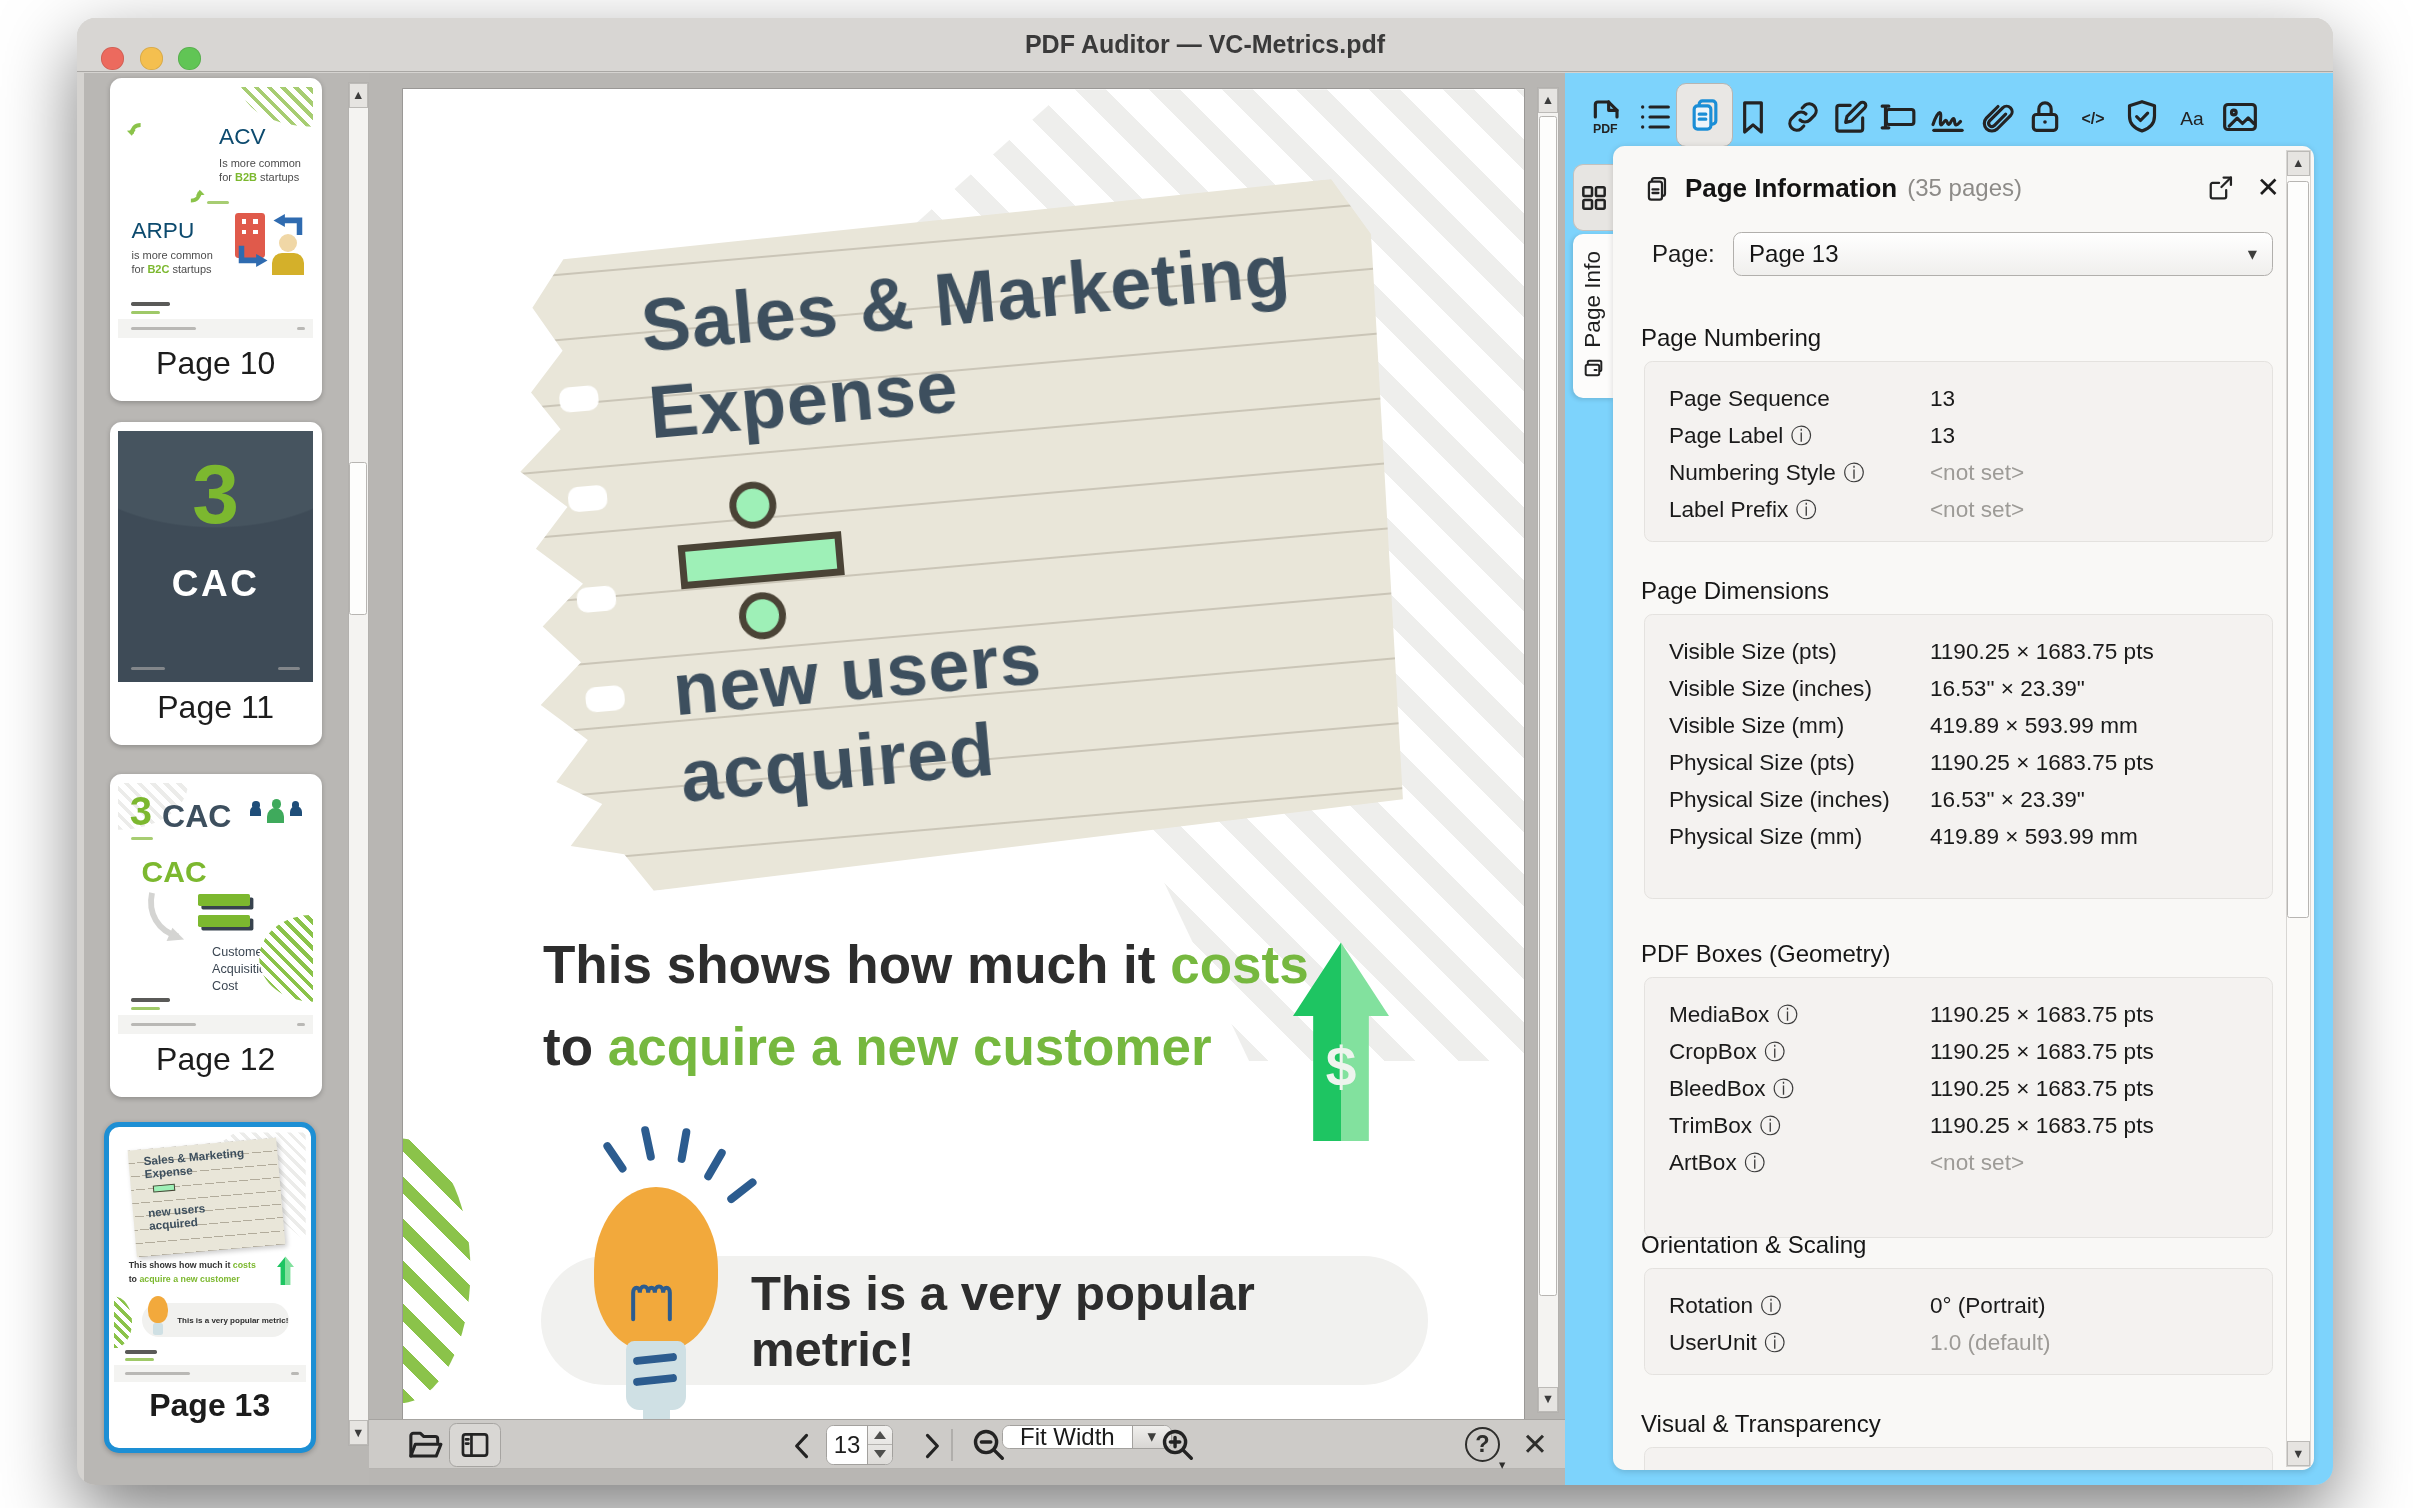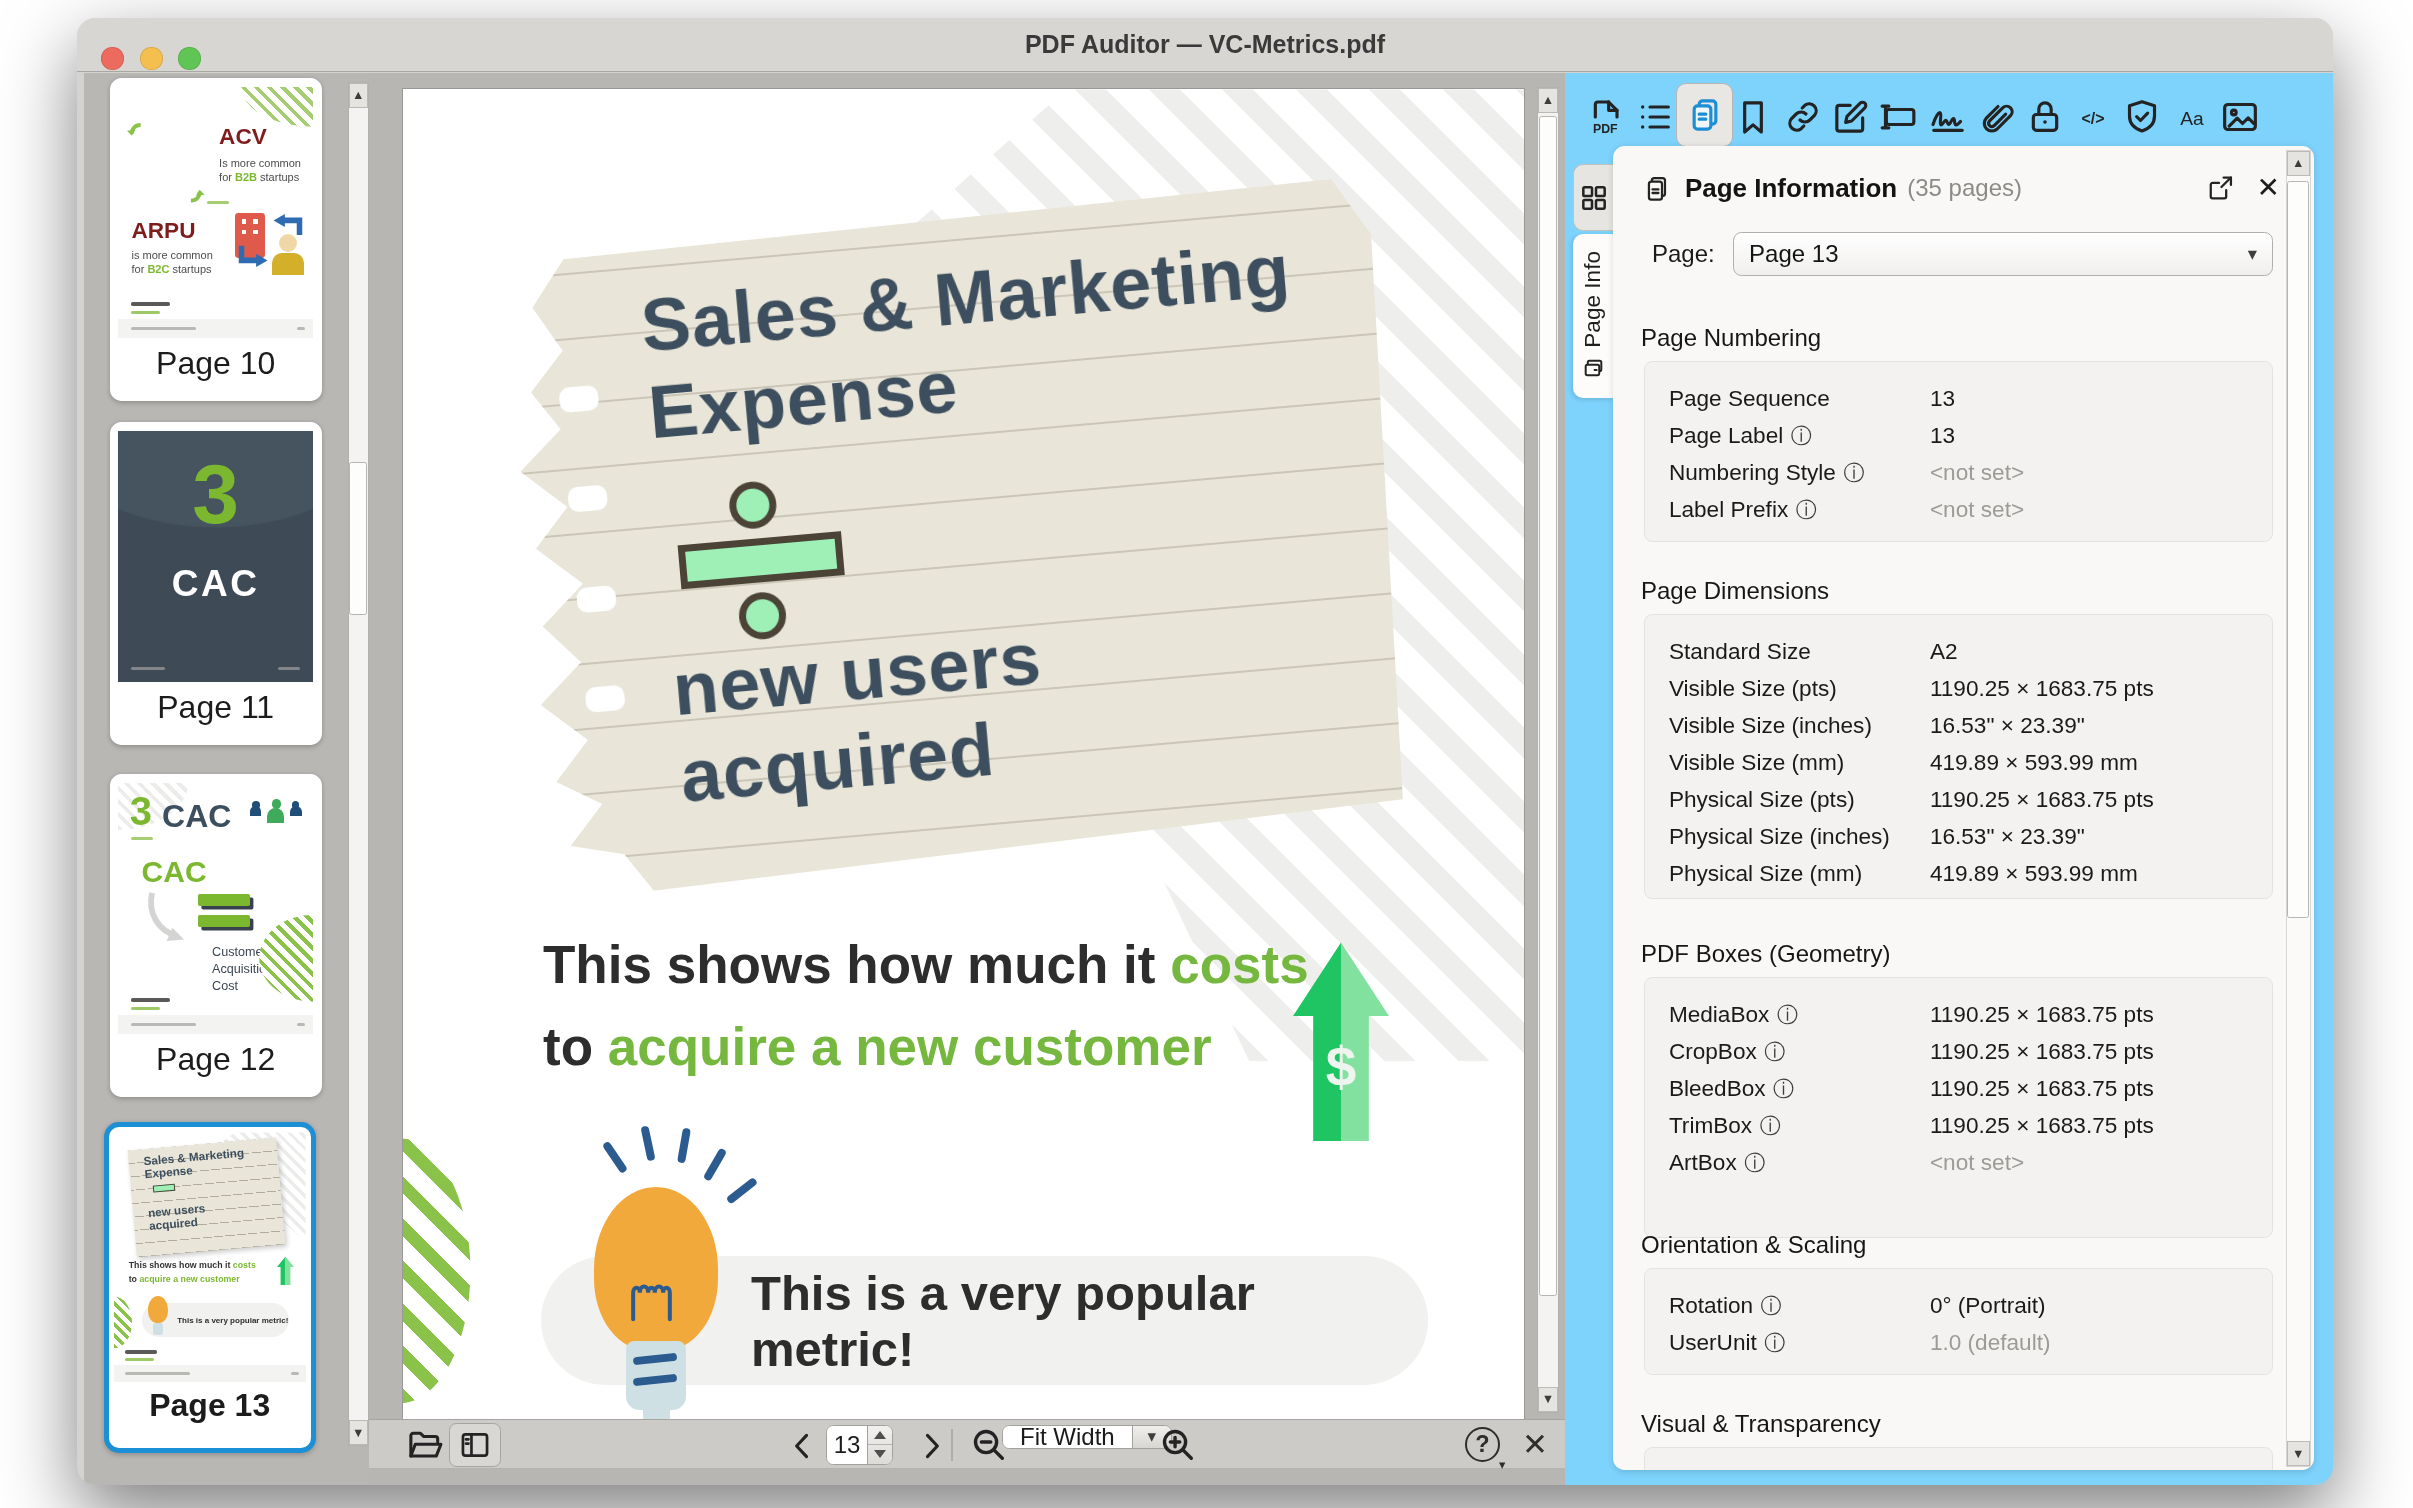--- a/index.html
+++ b/index.html
@@ -118,21 +118,21 @@
   .plabel{width:261px;color:#1a1a1a;display:flex;align-items:center;gap:7.5px;flex:none;}
   .info{font-size:21px;color:#3c3c3c;}
   .pval{color:#1a1a1a;}
   .pval.muted{color:#9d9b97;}
 
   svg{display:block;}
   .icStroke{stroke:#232323;fill:none;stroke-width:1.9;stroke-linecap:round;stroke-linejoin:round;}
 
   
   .m{position:absolute;}
-  .miniTxtTitle{font-size:22.6px;font-weight:700;color:#7f1d1d;}
+  .miniTxtTitle{font-size:22.6px;font-weight:400;color:#0c4a6e;}
   .miniTxtSmall{font-size:11px;color:#4c4c4c;line-height:14.2px;}
   .gBold{color:#7cb82f;font-weight:800;}
   .mini12eq{width:52px;height:12.6px;background:#7cb82f;box-shadow:3.4px 3.4px 0 #37424e;border-radius:1.7px;}
 </style>
 </head>
 <body>
 
 <div id="window">
 
   <div id="titlebar">
@@ -544,26 +544,20 @@
             <span class="pval muted">&lt;not set&gt;</span>
           </div>
         </div>
       </div>
 
       <div class="sect" style="top:431px;">
         <div class="sectTitle">Page Dimensions</div>
         <div class="card" style="top:37px;height:285px;">
           <div class="prow">
               <span class="plabel">
-                <span>Standard Size</span>
-              </span>
-              <span class="pval">A2</span>
-            </div>
-          <div class="prow">
-              <span class="plabel">
                 <span>Visible Size (pts)</span>
               </span>
               <span class="pval">1190.25 × 1683.75 pts</span>
             </div>
           <div class="prow">
               <span class="plabel">
                 <span>Visible Size (inches)</span>
               </span>
               <span class="pval">16.53" × 23.39"</span>
             </div>

